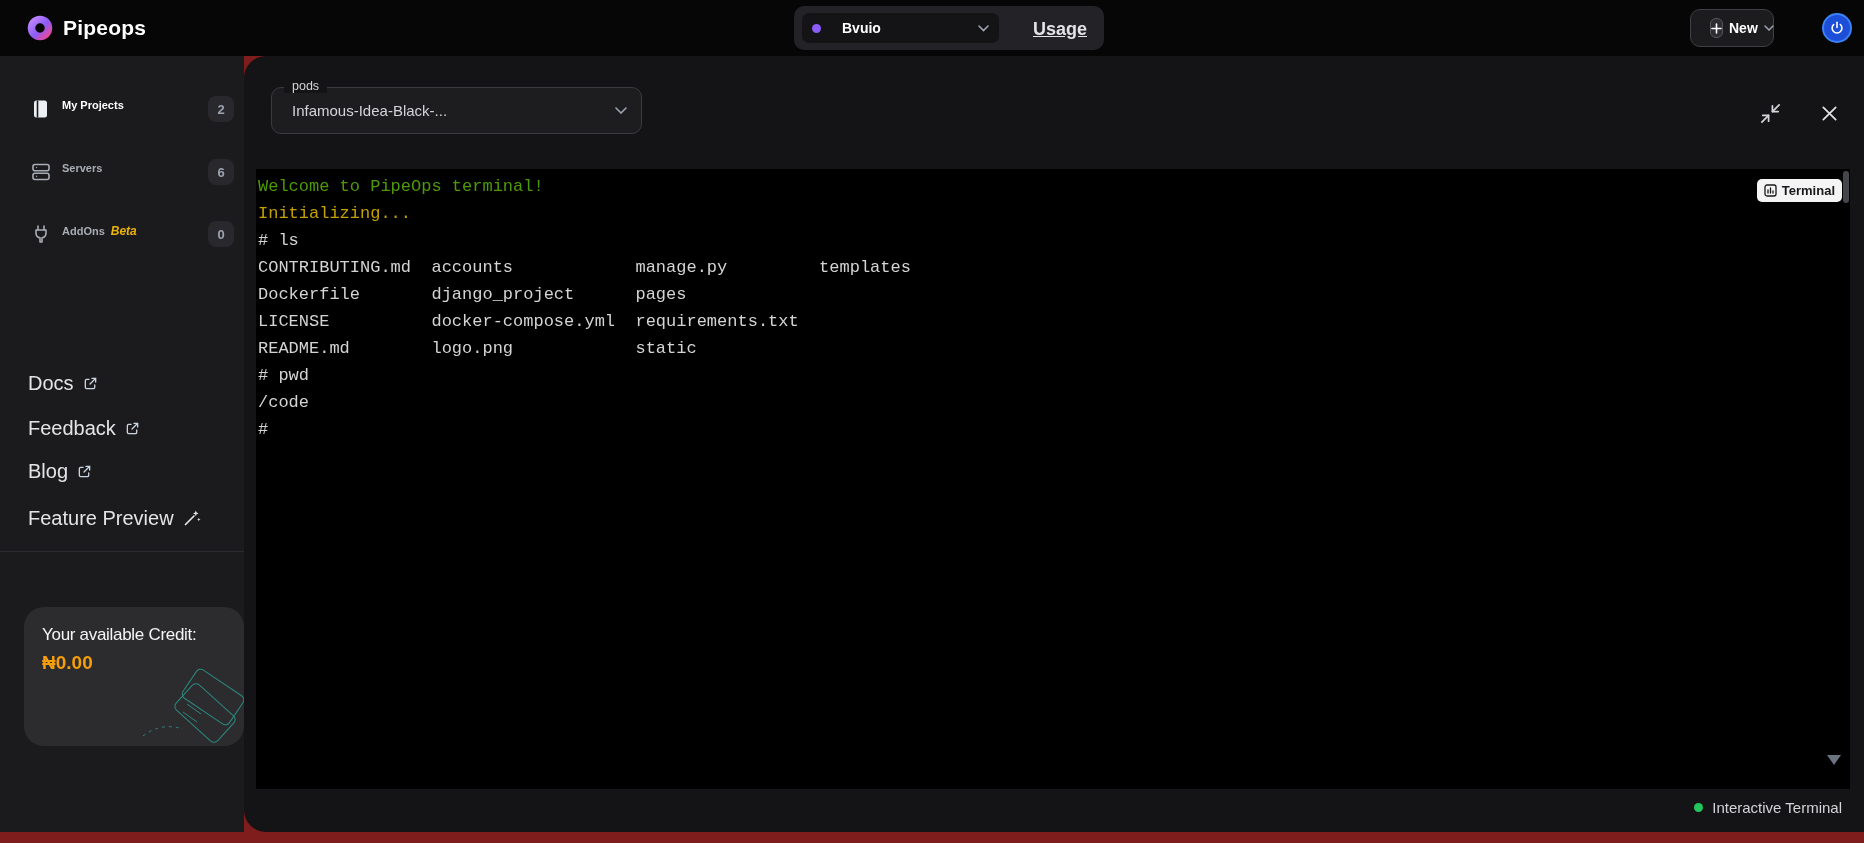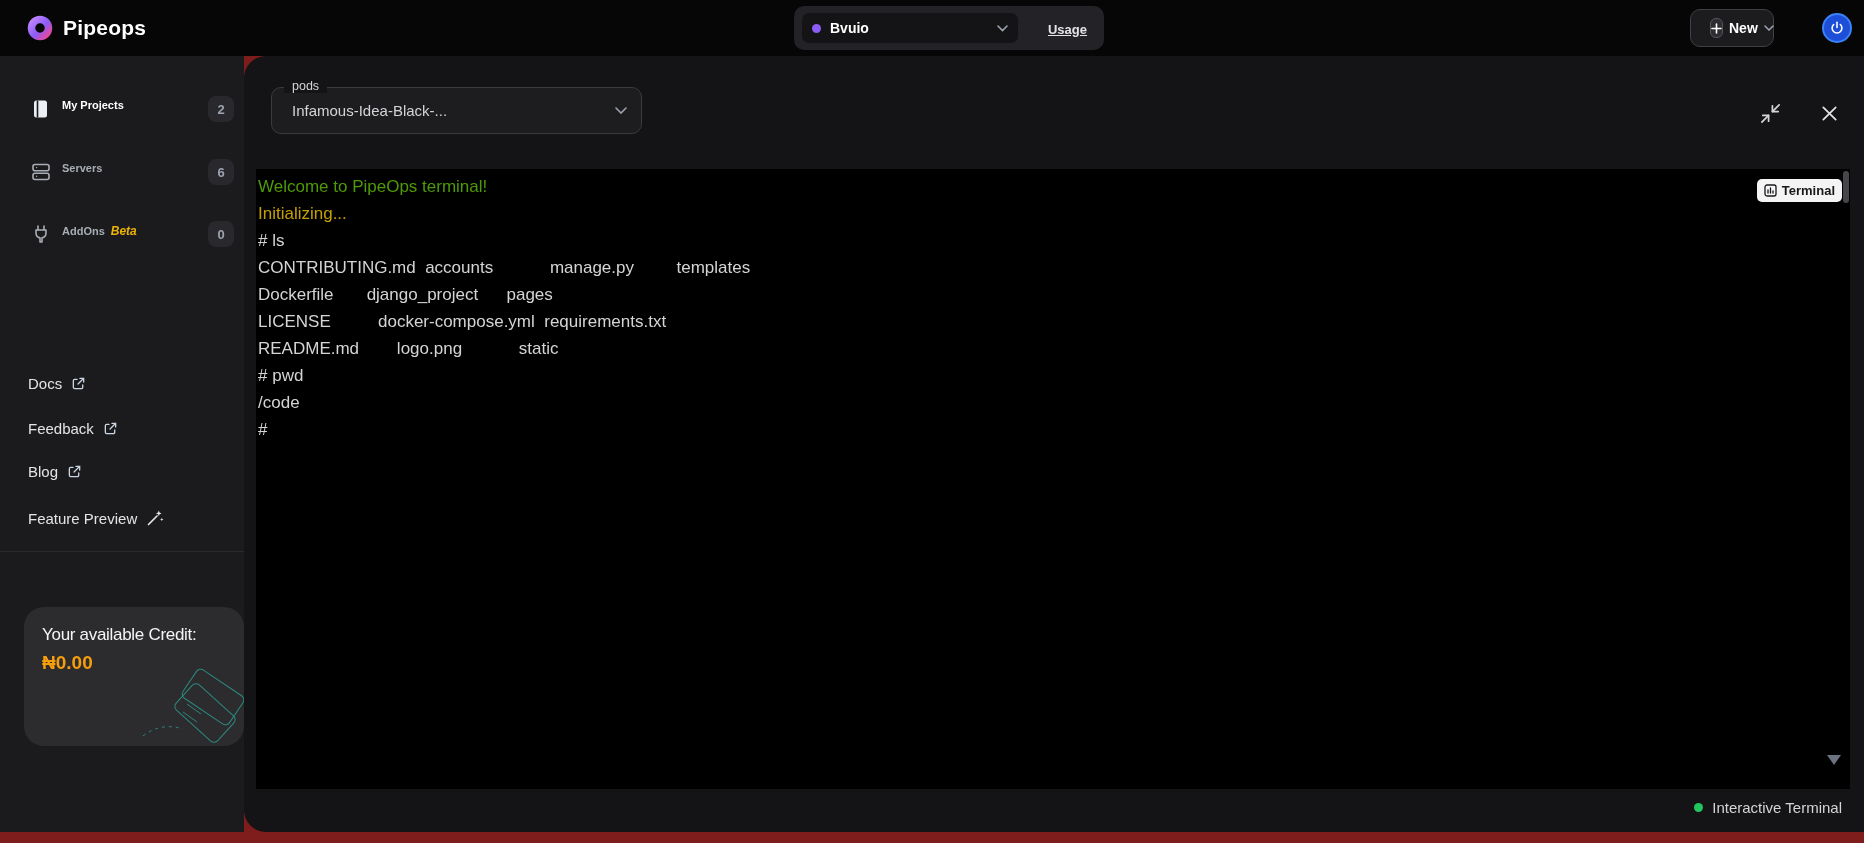--- a/index.html
+++ b/index.html
@@ -10,25 +10,25 @@
     font-family: "Liberation Sans", sans-serif;
     -webkit-font-smoothing: antialiased;
   }
 
   
   .header { position: absolute; top: 0; left: 0; width: 100%; height: 56px; background: #060607; }
   .brand { position: absolute; left: 26px; top: 0; height: 56px; display: flex; align-items: center; gap: 9px; cursor: pointer; }
   .brand-text { color: #ffffff; font-size: 21px; font-weight: 700; letter-spacing: .2px; }
 
   .workspace-bar { position: absolute; left: 794px; top: 6px; width: 310px; height: 44px; background: #232327; border-radius: 10px; }
-  .workspace-select { position: absolute; left: 8px; top: 7px; width: 216px; height: 30px; background: #141416; border-radius: 7px;
-    display: flex; align-items: center; gap: 9px; padding: 0 10px; cursor: pointer; }
+  .workspace-select { position: absolute; left: 8px; top: 7px; width: 197px; height: 30px; background: #141416; border-radius: 7px;
+    display: flex; align-items: center; gap: 21px; padding: 0 10px; cursor: pointer; }
   .ws-dot { width: 9px; height: 9px; border-radius: 50%; background: var(--accent-purple, #8b5cf6); }
   .ws-name { color: #ffffff; font-size: 14px; font-weight: 700; flex: 1; }
-  .usage { position: absolute; right: 17px; top: 0; height: 46px; display: flex; align-items: center; color: #e4e4e7; font-size: 13px; font-weight: 700; cursor: pointer; text-decoration: underline; }
+  .usage { position: absolute; right: 17px; top: 0; height: 46px; display: flex; align-items: center; color: #e4e4e7; font-size: 18px; font-weight: 700; cursor: pointer; text-decoration: underline; }
 
   .new-button { position: absolute; left: 1690px; top: 9px; width: 84px; height: 38px; background: #1c1c1f; border: 1px solid #3f3f46;
     border-radius: 10px; display: flex; align-items: center; gap: 6px; padding: 0 19px; cursor: pointer; }
   .plus-box { width: 20px; height: 20px; border-radius: 6px; background: #2d2d31; border: 1px solid #55555c; color: #fff;
     display: flex; align-items: center; justify-content: center; }
   .new-label { color: #ffffff; font-size: 14px; font-weight: 700; }
 
   .power-button { position: absolute; left: 1822px; top: 13px; width: 30px; height: 30px; border-radius: 50%;
     background: var(--power-blue, #1d4ed8); border: 2px solid #3b82f6; display: flex; align-items: center; justify-content: center; cursor: pointer; }
 
@@ -37,21 +37,21 @@
   .nav-item { position: absolute; left: 0; width: 100%; height: 40px; cursor: pointer; }
   .nav-icon { position: absolute; left: 30px; top: 9px; width: 22px; height: 22px; }
   .nav-labelwrap { position: absolute; left: 62px; top: 0; height: 40px; display: flex; align-items: baseline; gap: 6px; padding-top: 10px; }
   .nav-label { font-size: 11px; font-weight: 600; color: #a8adb5; }
   .nav-item.active .nav-label { color: #ffffff; font-weight: 700; }
   .nav-tag { color: var(--beta-yellow, #eab308); font-size: 12px; font-style: italic; font-weight: 700; }
   .nav-badge { position: absolute; right: 10px; top: 7px; min-width: 26px; height: 26px; background: #29292d; border-radius: 8px;
     color: #9ca3af; font-size: 13px; font-weight: 600; display: flex; align-items: center; justify-content: center; }
 
   .side-link { position: absolute; left: 28px; height: 20px; display: flex; align-items: center; gap: 9px;
-    color: #e4e4e7; font-size: 15px; font-weight: 500; cursor: pointer; }
+    color: #e4e4e7; font-size: 20px; font-weight: 500; cursor: pointer; }
   .side-link .ext { display: flex; }
 
   .side-divider { position: absolute; left: 0; right: 0; top: 495px; height: 1px; background: #2b2b2f; }
 
   .credit-box { position: absolute; left: 24px; top: 551px; width: 220px; height: 139px; background: #2c2c2f; border-radius: 20px; overflow: hidden; }
   .credit-label { position: absolute; left: 18px; top: 18px; font-size: 17px; color: #f4f4f5; font-weight: 500; letter-spacing: -0.3px; }
   .credit-amount { position: absolute; left: 18px; top: 45px; font-size: 19px; font-weight: 800; color: var(--credit-amount, #f59e0b); }
   .credit-art { position: absolute; right: -8px; bottom: -10px; opacity: .55; }
 
   
@@ -63,21 +63,21 @@
   .pods-chevron { position: absolute; right: 14px; display: flex; }
   .pods-label { position: absolute; left: 12px; top: -9px; background: #141416; padding: 0 8px; font-size: 12.5px; color: #d4d4d8; }
 
   .icon-button { position: absolute; width: 26px; height: 26px; display: flex; align-items: center; justify-content: center; cursor: pointer; }
   .collapse-button { left: 1513px; top: 44px; }
   .close-button { left: 1572px; top: 44px; }
 
   
   .terminal { position: absolute; left: 12px; top: 113px; width: 1594px; height: 620px; background: #000000; cursor: text; }
   .term-content { position: absolute; left: 2px; top: 4px; right: 16px;
-    font-family: Liberation Sans, sans-serif; font-size: 17px; line-height: 27px; }
+    font-family: Liberation Mono, monospace; font-size: 17px; line-height: 27px; }
   .term-line { white-space: pre; color: #d4d4d4; }
   .term-line.green { color: var(--terminal-green, #4e9a06); }
   .term-line.yellow { color: var(--terminal-yellow, #c4a000); }
 
   .term-badge { position: absolute; top: 10px; right: 8px; height: 23px; background: #f4f4f5; border-radius: 5px;
     display: flex; align-items: center; gap: 5px; padding: 0 7px; color: #18181b; font-size: 13px; font-weight: 700; cursor: pointer; }
 
   .term-scrollbar { position: absolute; right: 0; top: 0; width: 9px; height: 100%; }
   .term-scroll-thumb { position: absolute; right: 1px; top: 2px; width: 6px; height: 32px; background: #45454c; border-radius: 3px; cursor: pointer; }
   .scroll-down-arrow { position: absolute; right: 9px; bottom: 24px; width: 0; height: 0; cursor: pointer;

